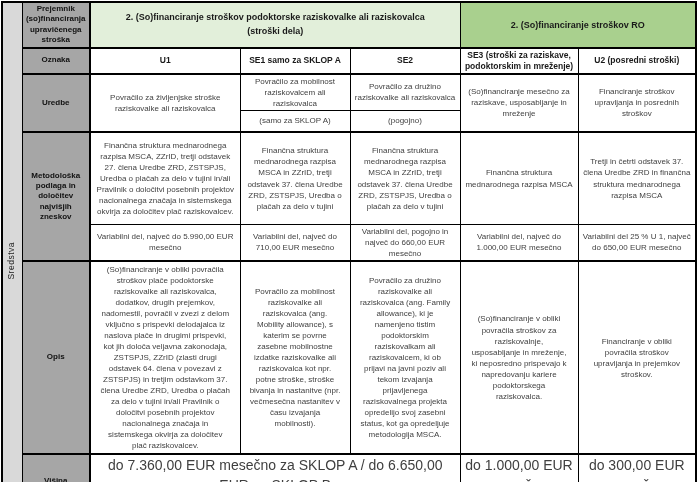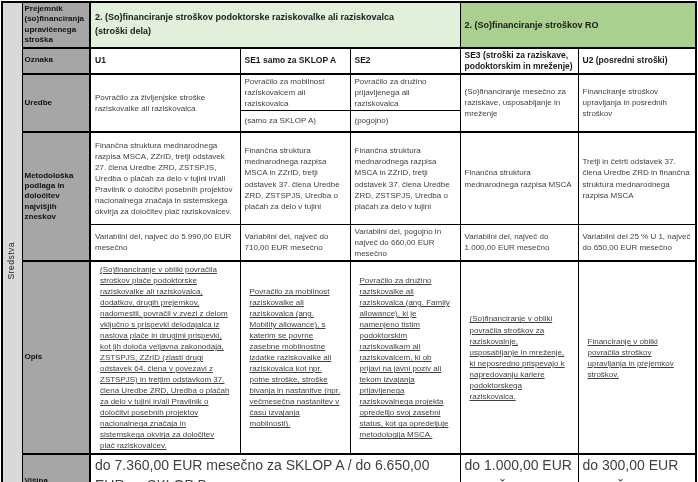--- a/index.html
+++ b/index.html
@@ -1,29 +1,29 @@
 <!DOCTYPE html>
 <html><head>
 <meta charset="utf-8">
 <style>
   html,body{margin:0;padding:0;background:#fff;}
   body{width:698px;height:482px;font-family:"Liberation Sans","DejaVu Sans",sans-serif;color:#3f3f3f;}
   table{border-collapse:collapse;table-layout:fixed;width:696px;margin:1px;}
-  td{border:1px solid #000;vertical-align:middle;text-align:left;padding:1px 4px;
+  td{border:1px solid #000;vertical-align:middle;text-align:center;padding:1px 4px;
      font-size:8px;line-height:1.38;overflow:hidden;}
   tr.major td{border-top:2px solid #000;}
   table{border:2px solid #000;}
   td.c-side{background:#d9d9d9;padding:0;width:20px;}
   td.c-label{background:#a6a6a6;color:#111;font-weight:bold;font-size:8px;line-height:1.3;padding:1px 2px;border-right:2px solid #000;}
   .vert{writing-mode:vertical-rl;transform:rotate(180deg);margin:0 auto;font-size:8.5px;color:#222;letter-spacing:.5px;}
   td.g1{background:#e2efda;font-weight:bold;color:#1a1a1a;font-size:9px;line-height:1.5;}
   td.g2{background:#a9d08e;font-weight:bold;color:#1a1a1a;font-size:9px;}
   td.code{font-weight:bold;color:#1a1a1a;font-size:8.5px;line-height:1.3;}
   td.body{background:#fff;}
-  td.opis{padding:2px 9px;text-decoration:underline;}
+  td.opis{padding:2px 9px;}
   td.amount{font-size:14px;margin-left:40px;}
   .h42{height:40px}.h26{height:24px}.h32{height:30px}.h24{height:22px}
   .h94{height:92px}.h38{height:36px}.h178{height:176px}.h22{height:25px}.h20{height:18px}
 </style>
 </head>
 <body>
 
 <table>
   <colgroup>
     <col style="width:20px">
@@ -58,21 +58,21 @@
     <td class="code body">SE1 samo za SKLOP A</td>
     <td class="code body">SE2</td>
     <td class="code body">SE3 (stroški za raziskave, podoktorskim in mreženje)</td>
     <td class="code body">U2 (posredni stroški)</td>
   </tr>
 
   <tr class="major h32">
     <td class="c-label" rowspan="2">Uredbe</td>
     <td class="body" rowspan="2">Povračilo za življenjske stroške raziskovalke ali raziskovalca</td>
     <td class="body">Povračilo za mobilnost raziskovalcem ali raziskovalca</td>
-    <td class="body">Povračilo za družino prijavljenega ali raziskovalca</td>
+    <td class="body">Povračilo za družino raziskovalke ali raziskovalca</td>
     <td class="body" rowspan="2">(So)financiranje mesečno za raziskave, usposabljanje in mreženje</td>
     <td class="body" rowspan="2">Financiranje stroškov upravljanja in posrednih stroškov</td>
   </tr>
 
   <tr class="h24">
     <td class="body">(samo za SKLOP A)</td>
     <td class="body">(pogojno)</td>
   </tr>
 
   <tr class="major h94">

